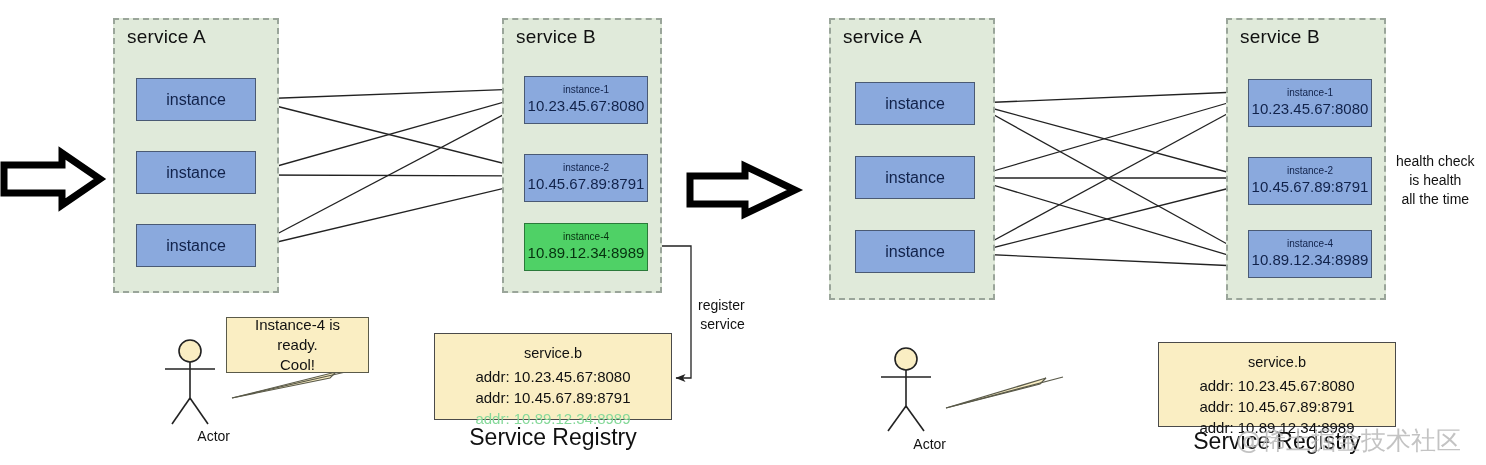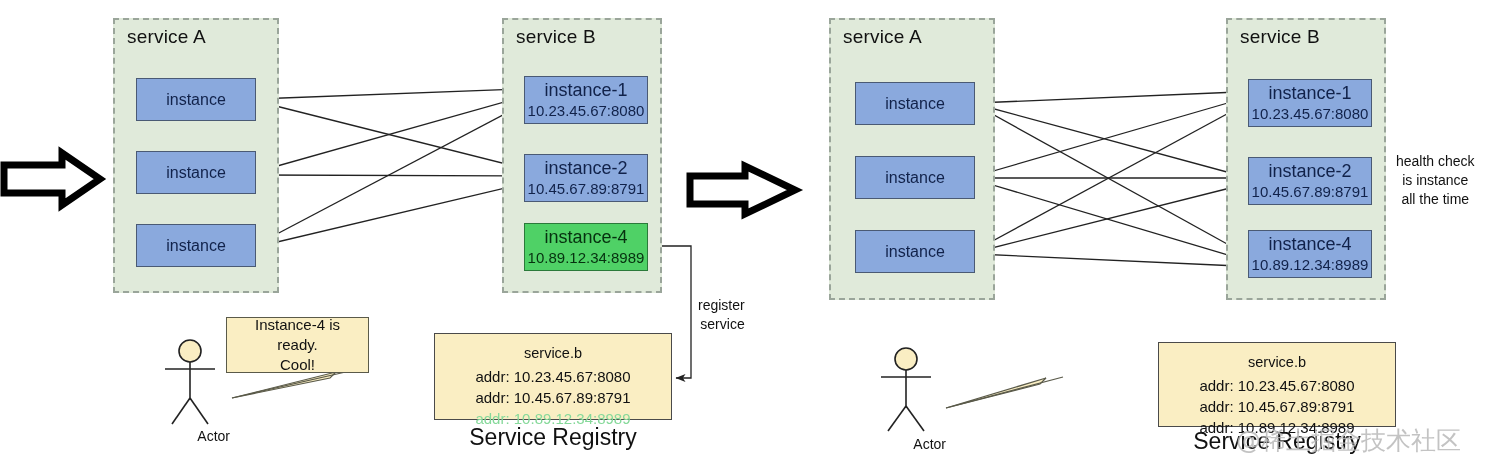--- a/index.html
+++ b/index.html
@@ -23,21 +23,21 @@
     white-space:nowrap;
   }
   .inst{
     position:absolute;box-sizing:border-box;
     background:#8aa9dd;border:1.5px solid #4a5a74;
     display:flex;flex-direction:column;align-items:center;justify-content:center;
     color:#11224a;font-size:14.5px;line-height:1.25;
     text-align:center;
   }
   .inst.green{background:#4fd166;border-color:#2b7a3a;color:#06310f;}
-  .inst .l1{font-size:18px;}
+  .inst .l1{font-size:10px;}
   .inst .l2{font-size:15px;}
   .inst.simple{font-size:16px;}
 
   .registry{
     position:absolute;box-sizing:border-box;
     background:#faeec3;border:1.5px solid #4a4a4a;
     padding-top:9px;
     text-align:center;
     font-size:15px;color:#111;line-height:1.42;
   }
@@ -218,21 +218,21 @@
     <span class="l1">instance-2</span>
     <span class="l2">10.45.67.89:8791</span>
   </div>
   <div class="inst" style="left:1248px;top:230px;width:124px;height:48px;">
     <span class="l1">instance-4</span>
     <span class="l2">10.89.12.34:8989</span>
   </div>
 
   <div class="note" style="left:1396px;top:152px;">
     <div>health check</div>
-    <div>is instance</div>
+    <div>is health</div>
     <div>all the time</div>
   </div>
 
   <div class="actor-label" style="left:866px;top:436px;width:80px;">Actor</div>
 
   <div class="registry" style="left:1158px;top:342px;width:238px;height:85px;">
     <div class="rtitle">service.b</div>
     <div class="addr">
       <div>addr: 10.23.45.67:8080</div>
       <div>addr: 10.45.67.89:8791</div>

